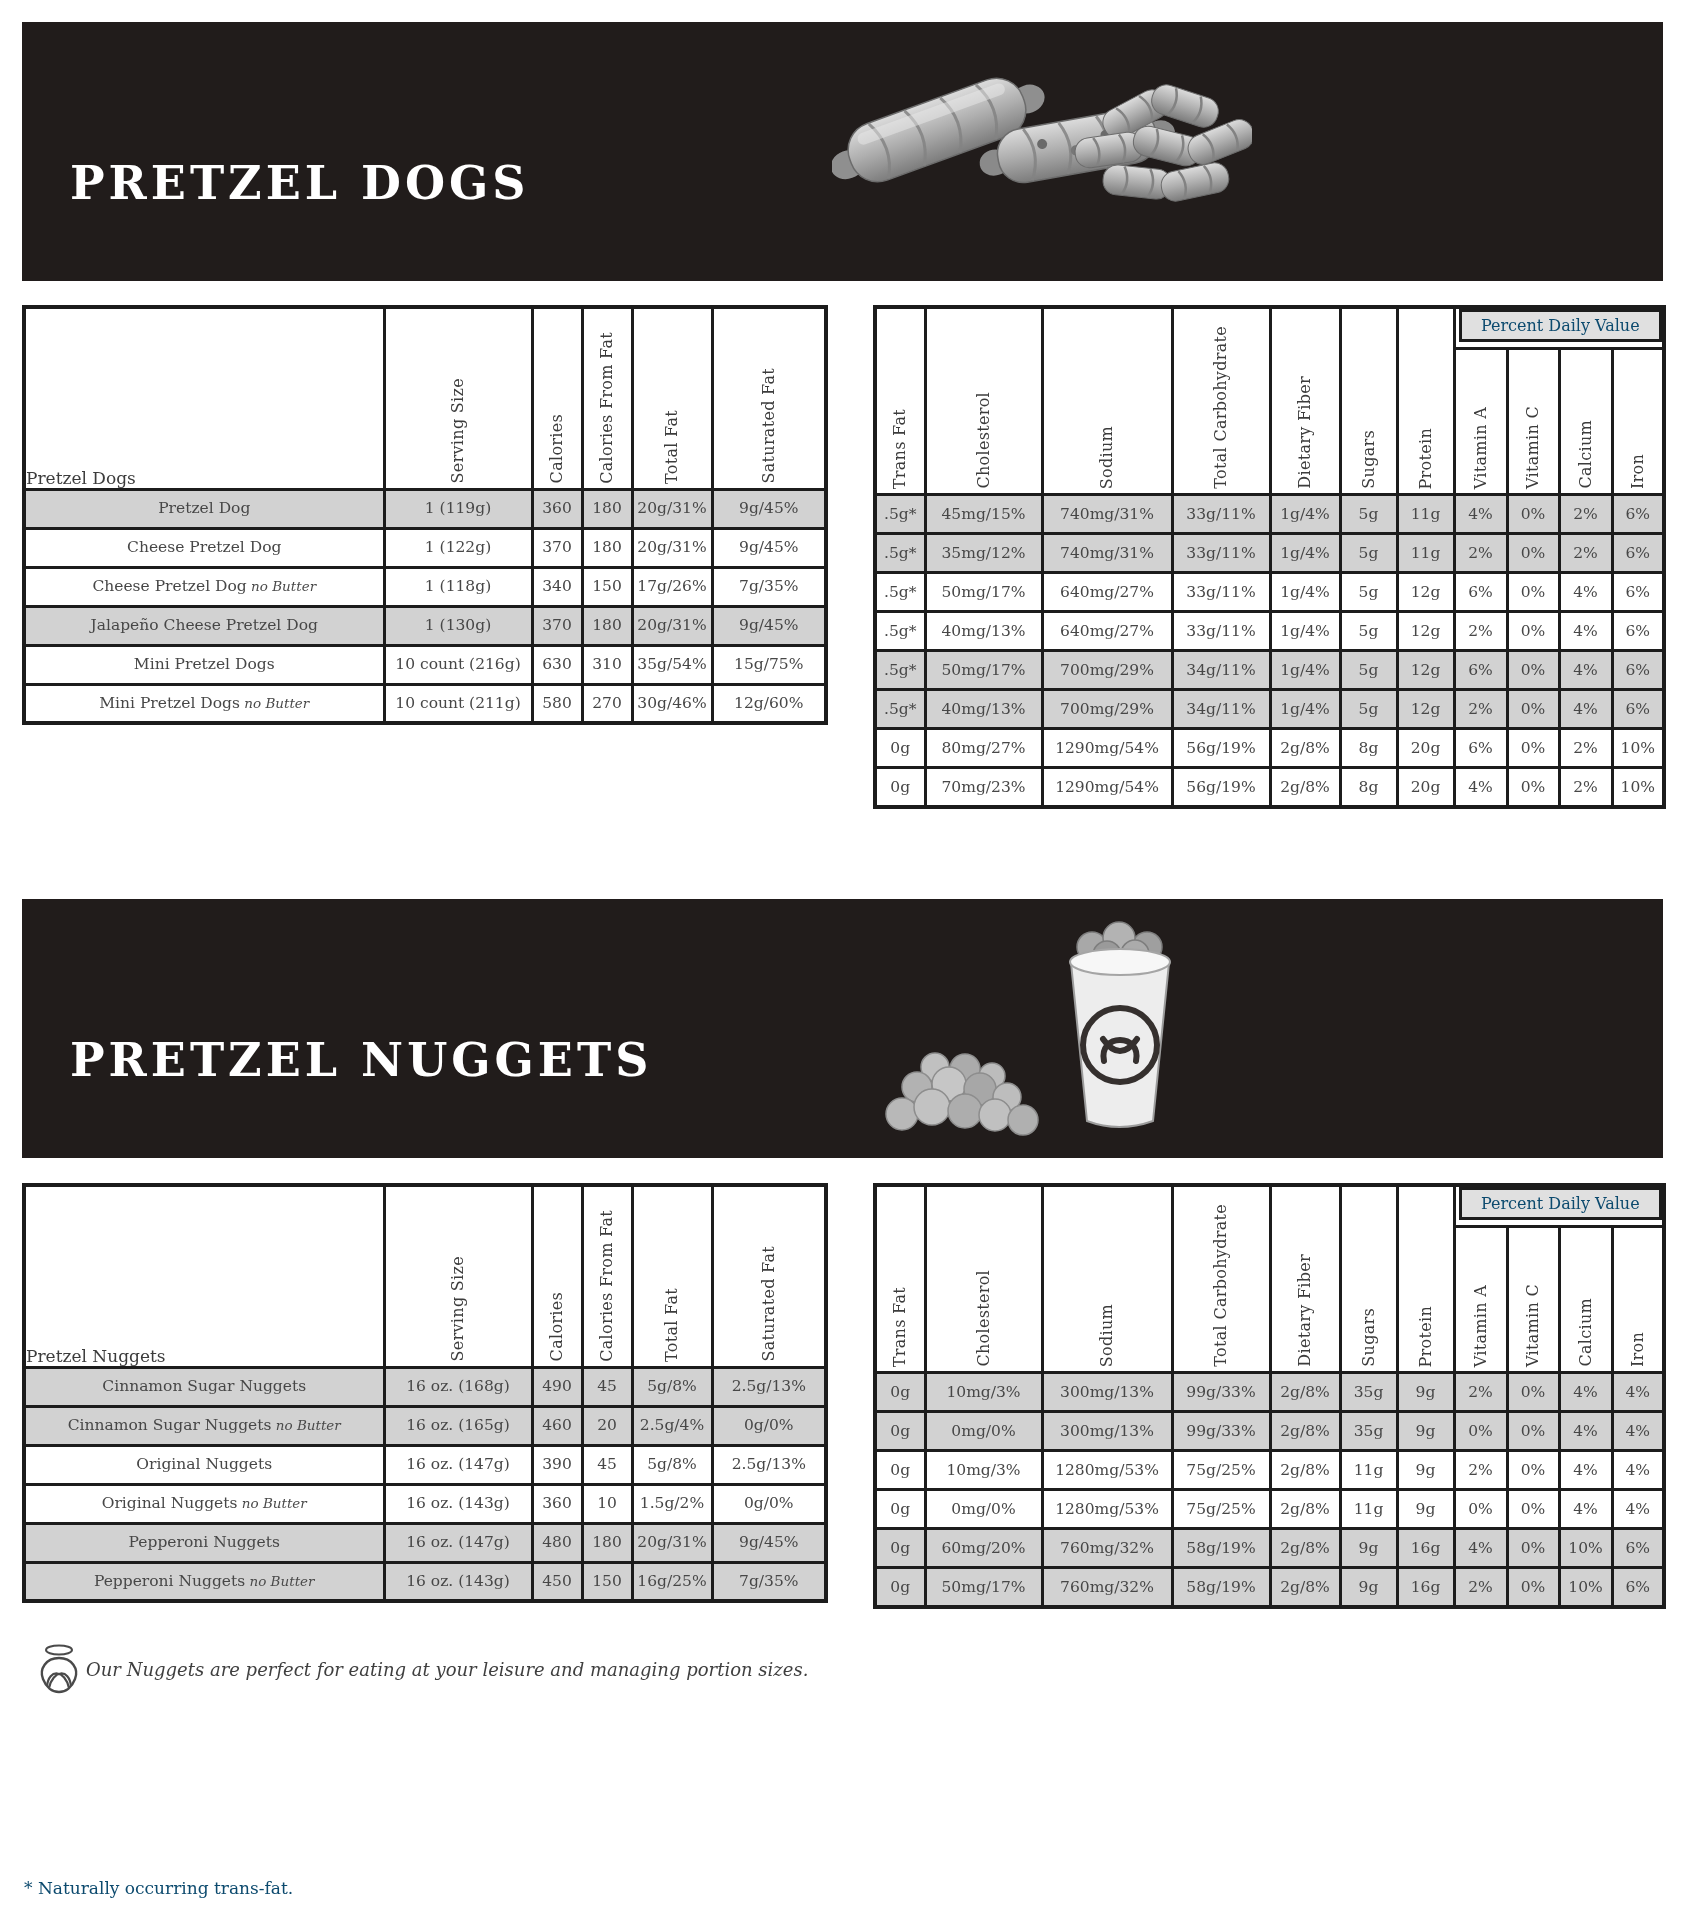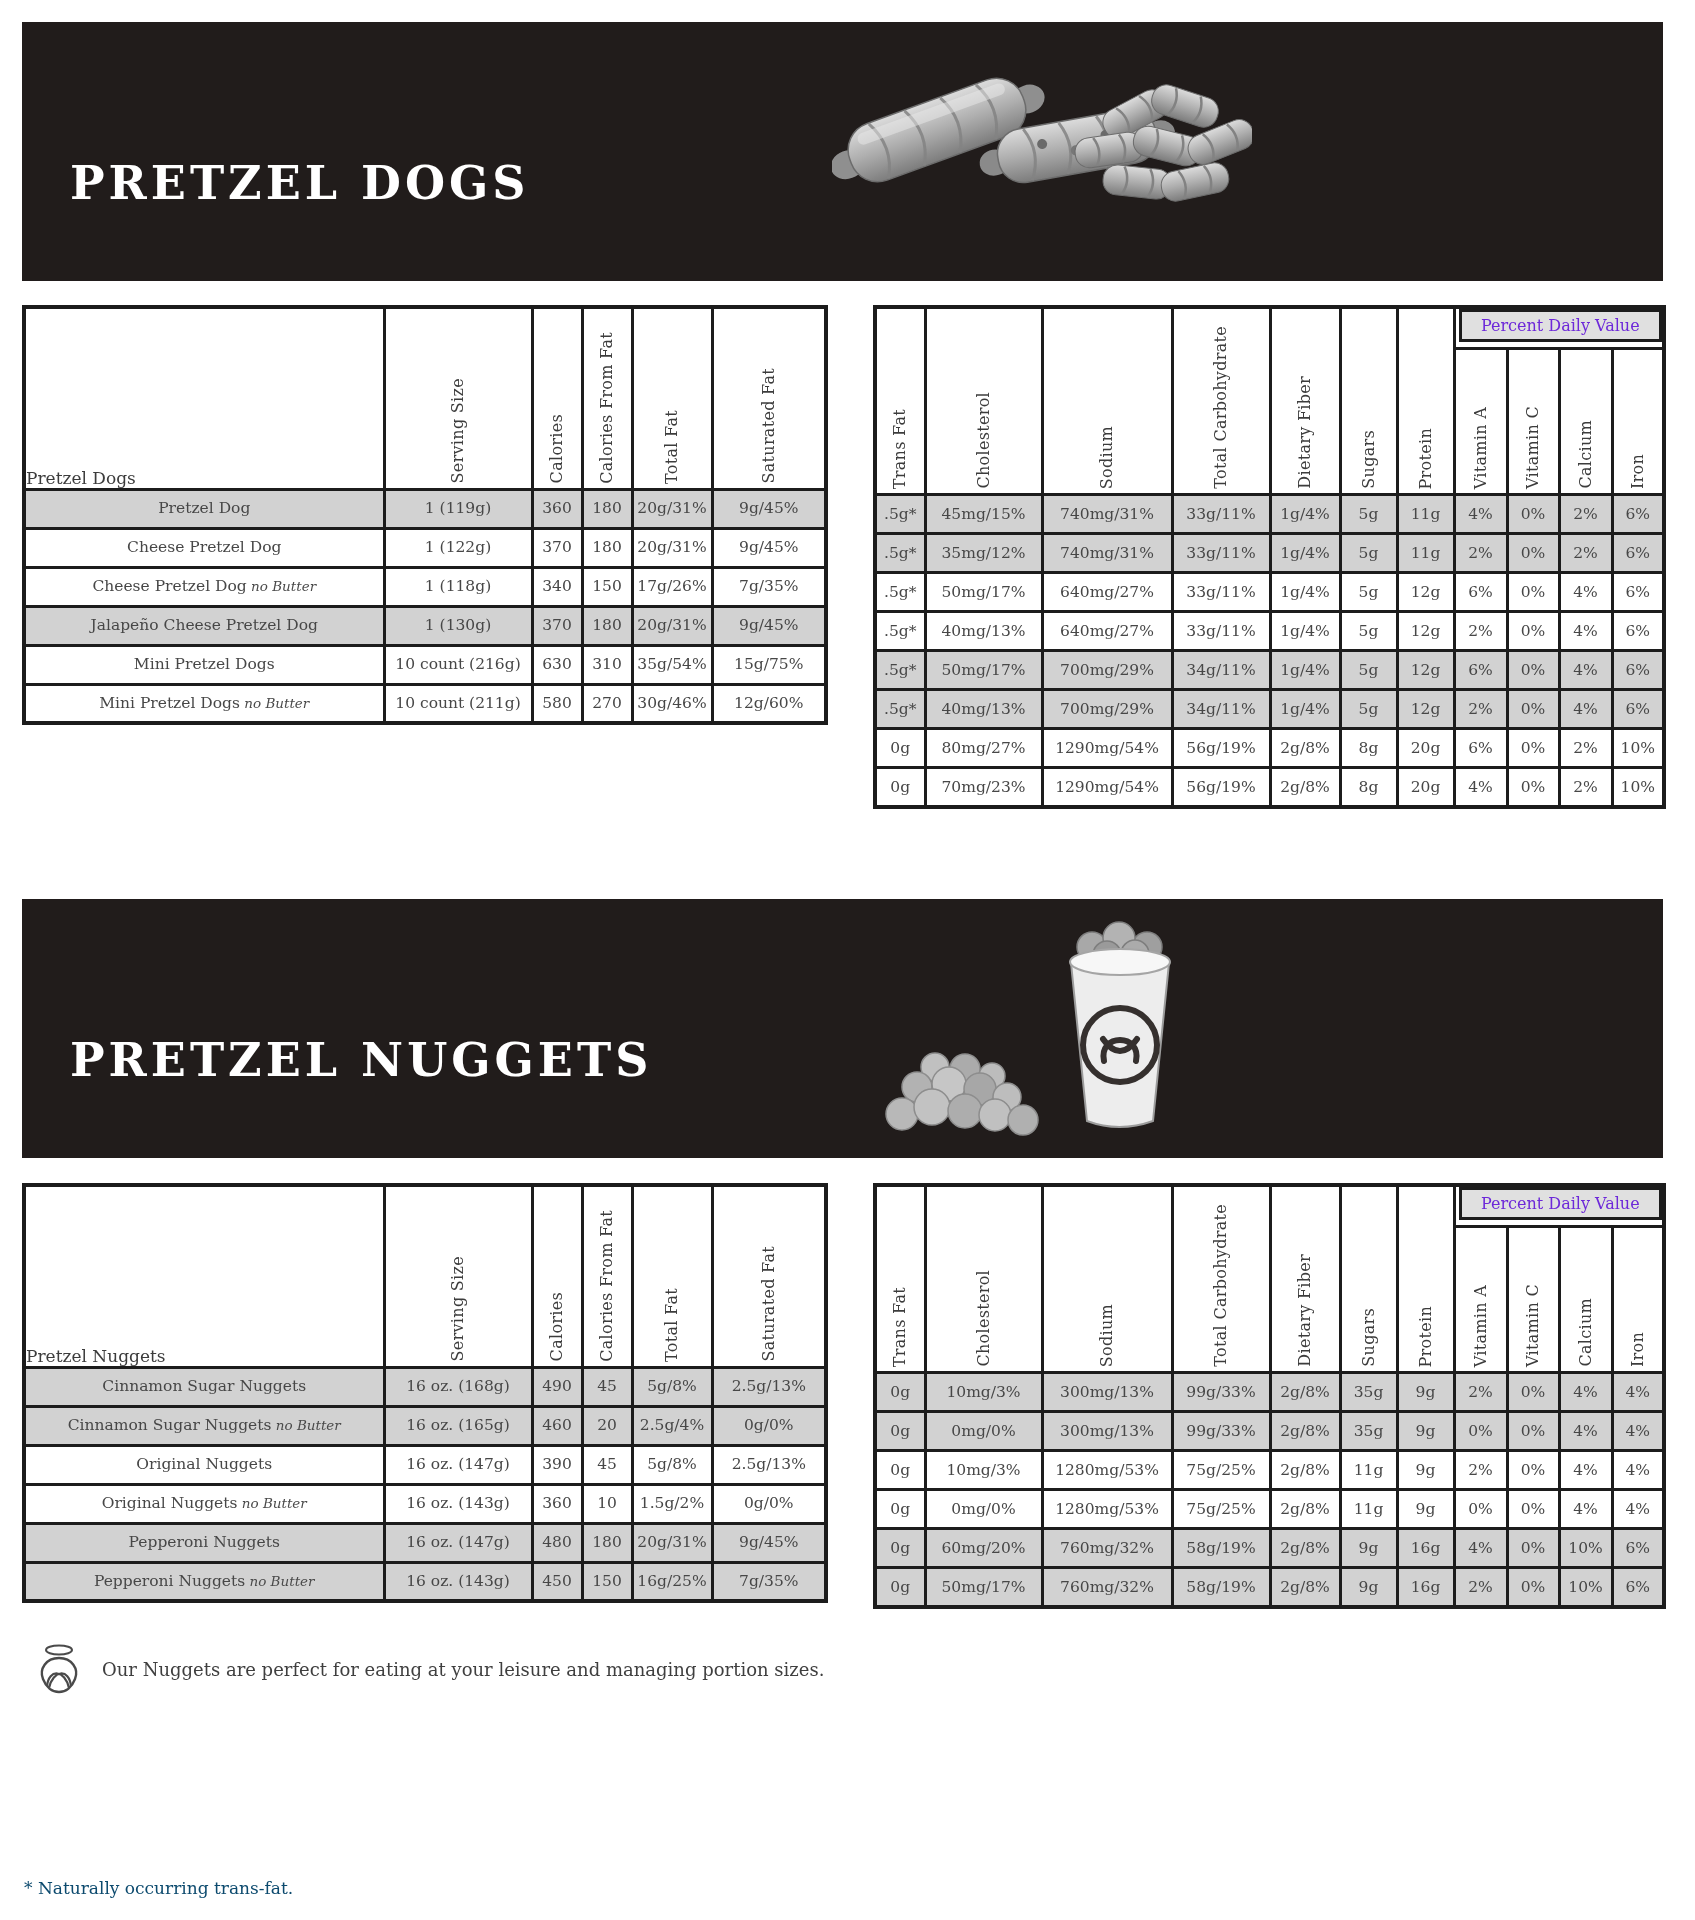--- a/index.html
+++ b/index.html
@@ -46,35 +46,35 @@
     writing-mode:vertical-rl; transform:rotate(180deg);
     display:inline-block; font-size:16px; color:#3c3c3c;
     letter-spacing:0.3px; white-space:nowrap; line-height:1;
   }
 
   th.pdv { border:none; padding:0; vertical-align:top; background:transparent; }
   .pdv-box {
     height:33px; margin:0 0 5px 3px; background:#e0e0e0;
     border:3px solid #1c1c1c; box-sizing:border-box;
     display:flex; align-items:center; justify-content:center;
-    font-size:16px; color:#6d28d9;
+    font-size:16px; color:#0c4a6e;
   }
 
   .nutri-table tbody td {
     height:39px; font-size:15.5px; color:#474747;
     text-align:center; padding:0 3px; line-height:1.05;
   }
   td.name-cell { text-align:left; padding:0 13px; font-size:16.5px; color:#3b3b3b; }
   .item-suffix { font-style:italic; font-size:13.5px; color:#4a4a4a; }
   tr.shade td { background:#d2d2d2; }
 
   
   .note {
     position:absolute; left:36px; top:1642px;
-    display:flex; align-items:center; gap:20px;
+    display:flex; align-items:center; gap:4px;font-style:italic;
   }
   .note-text { font-size:18px; color:#3f3f3f; }
   .footnote {
     position:absolute; left:24px; top:1878px;
     font-size:17px; color:#0c4a6e;
   }
 </style>
 </head>
 <body>
 

